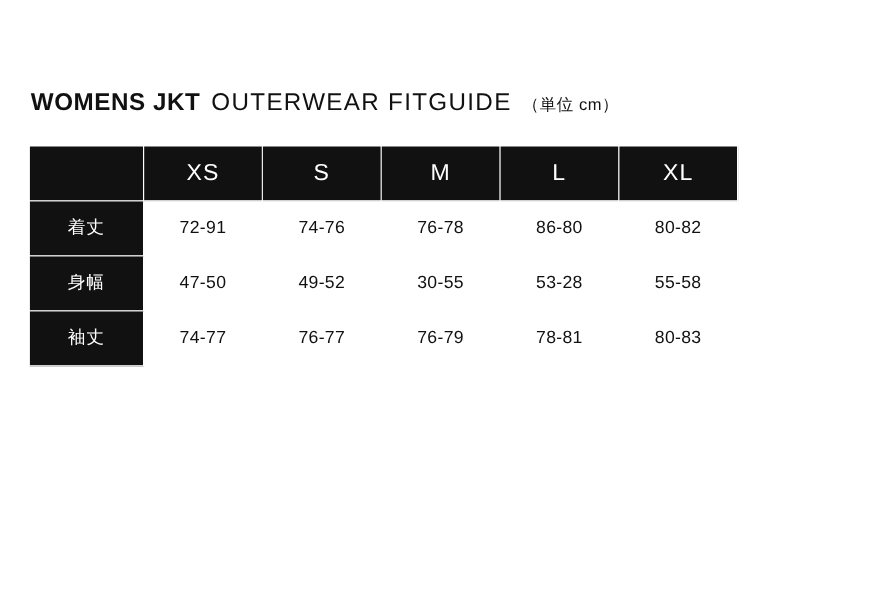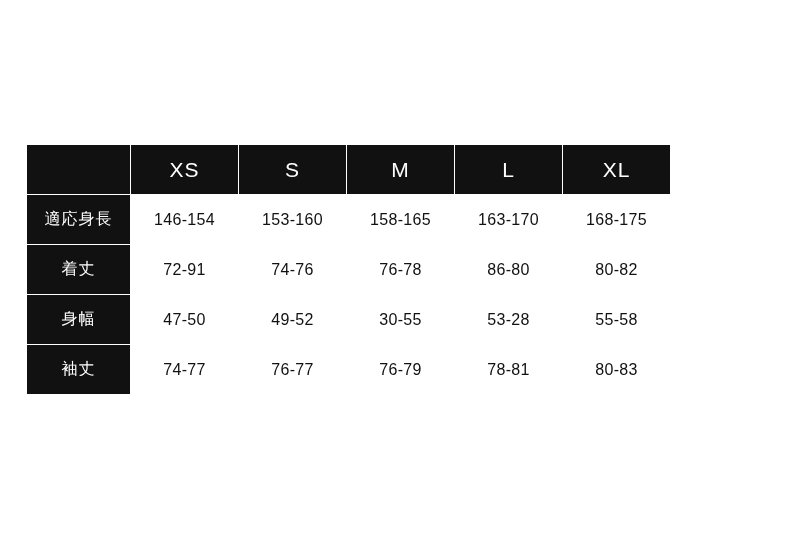--- a/index.html
+++ b/index.html
@@ -47,21 +47,21 @@
     font-size: 15px;
     font-weight: normal;
     letter-spacing: 0.5px;
     color: #111111;
     margin-left: 10px;
   }
 
   .table-wrap {
     position: absolute;
     left: 26px;
-    top: 144px;
+    top: 132px;
     width: 644px;
   }
 
   table.size-table {
     border-collapse: collapse;
     width: 644px;
     table-layout: fixed;
   }
   table.size-table td,
   table.size-table th {
@@ -104,20 +104,25 @@
     font-size: 16px;
     border: 1px solid #111111;
     letter-spacing: 0.3px;
   }
 </style>
 </head>
 <body>
 
 <div class="page">
 
+  <div class="title-row">
+    <span class="title-strong">WOMENS JKT</span>
+    <span class="title-normal">OUTERWEAR FITGUIDE</span>
+    <span class="title-unit">（単位 cm）</span>
+  </div>
 
   <div class="table-wrap">
     <table class="size-table">
       <colgroup>
         <col class="c-label">
         <col class="c-size">
         <col class="c-size">
         <col class="c-size">
         <col class="c-size">
         <col class="c-size">
@@ -125,28 +130,20 @@
       <tbody>
         <tr class="head">
           <td class="corner"></td>
           <td>XS</td>
           <td>S</td>
           <td>M</td>
           <td>L</td>
           <td>XL</td>
         </tr>
 
-        <tr>
-          <td class="rowlabel">適応身長</td>
-          <td class="value">146-154</td>
-          <td class="value">153-160</td>
-          <td class="value">158-165</td>
-          <td class="value">163-170</td>
-          <td class="value">168-175</td>
-        </tr>
 
         <tr>
           <td class="rowlabel">着丈</td>
           <td class="value">72-91</td>
           <td class="value">74-76</td>
           <td class="value">76-78</td>
           <td class="value">86-80</td>
           <td class="value">80-82</td>
         </tr>
 

